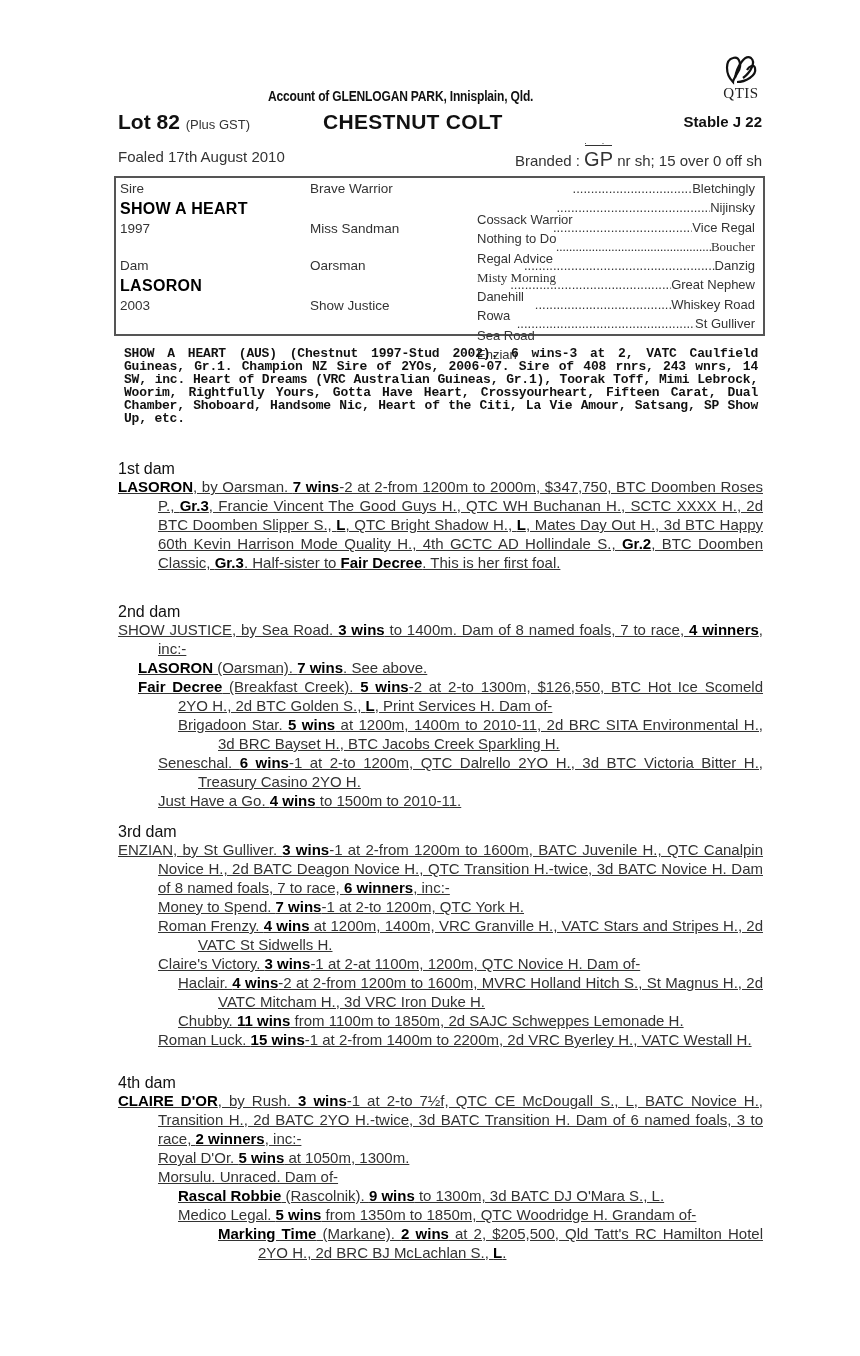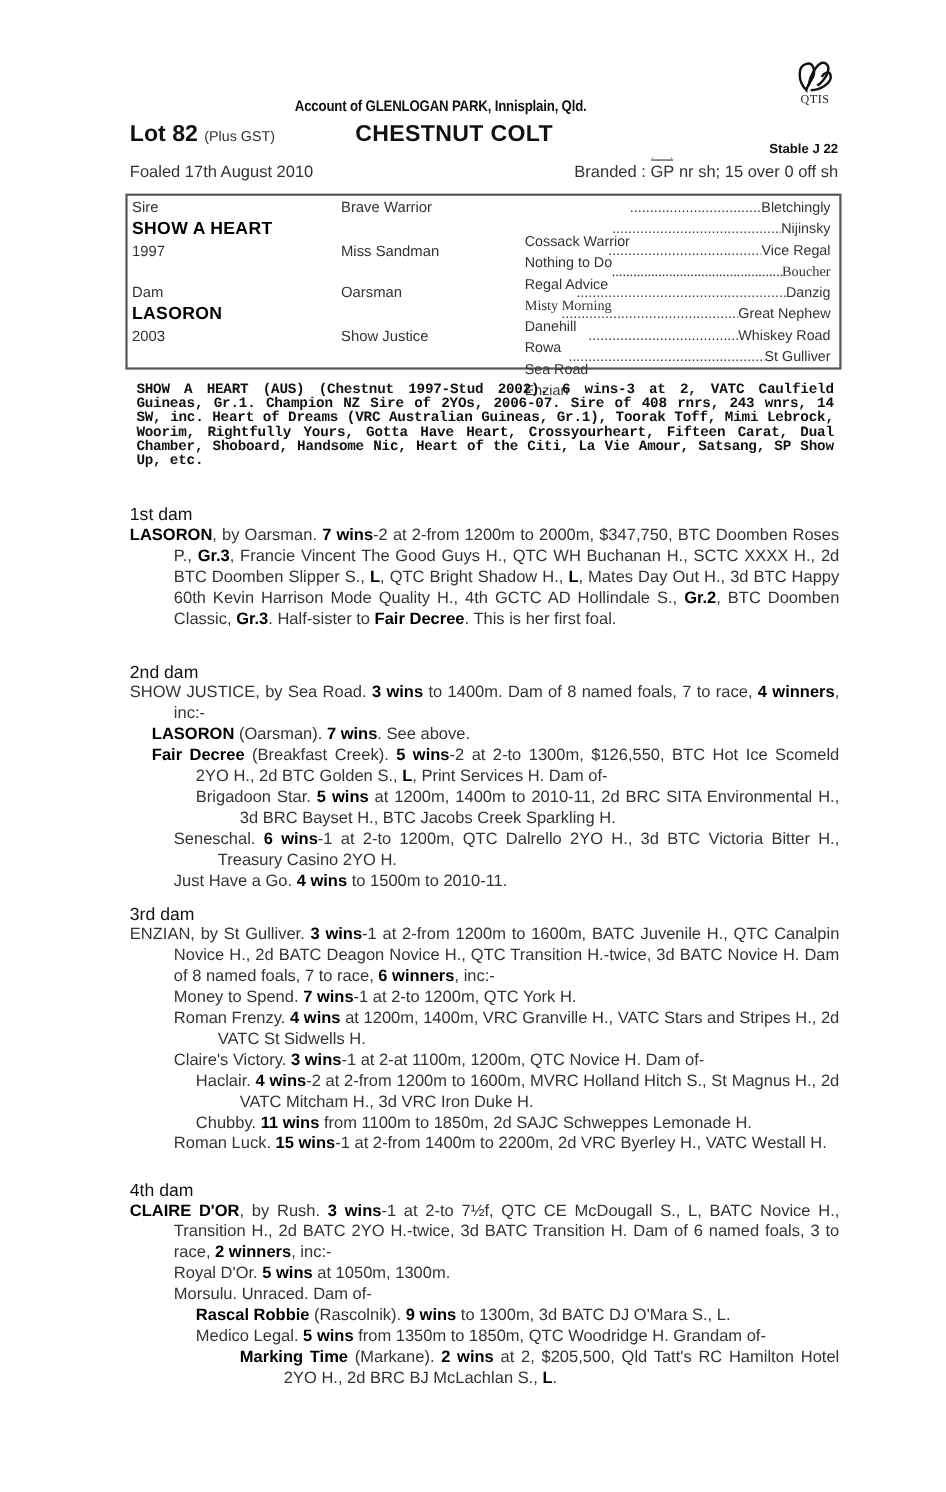--- a/index.html
+++ b/index.html
@@ -1,43 +1,43 @@
 <!DOCTYPE html>
 <html><head>
 <meta charset="utf-8">
 <style>
   html,body{margin:0;padding:0;background:#fff;}
   body{width:860px;height:1356px;position:relative;font-family:"Liberation Sans",sans-serif;color:#111;overflow:hidden;}
   .page{position:absolute;left:118px;top:0;width:645px;}
   .logo{position:absolute;left:598px;top:52px;width:50px;text-align:center;}
   .logo svg{display:block;margin:0 auto;}
-  .logo .qtis{font-family:"Liberation Serif",serif;font-size:11px;letter-spacing:0.5px;color:#222;margin-top:-1px;}
+  .logo .qtis{font-family:"Liberation Serif",serif;font-size:15px;letter-spacing:0.5px;color:#222;margin-top:-1px;}
   .account{position:absolute;left:150px;top:88px;font-size:14px;font-weight:bold;letter-spacing:-0.2px;transform:scaleX(0.86);transform-origin:left;white-space:nowrap;}
   .lotline{position:absolute;left:0;top:110px;width:645px;height:26px;}
   .lot{position:absolute;left:0;top:0;font-size:21px;font-weight:bold;}
   .lot .gst{font-size:13px;font-weight:normal;color:#333;margin-top:32px;}
   .colour{position:absolute;left:205px;top:0;font-size:21px;font-weight:bold;letter-spacing:0.3px;}
-  .stable{position:absolute;right:1px;top:18px;font-size:12px;font-weight:bold;}
+  .stable{position:absolute;right:1px;top:3px;font-size:15px;font-weight:bold;}
   .foaled{position:absolute;left:0;top:148px;font-size:15px;color:#333;}
   .branded{position:absolute;right:1px;top:148px;font-size:15px;color:#333;white-space:nowrap;}
-  .brandmark{display:inline-block;position:relative;font-size:15px;}
+  .brandmark{display:inline-block;position:relative;font-size:20px;}
   .brandmark:before{content:"";position:absolute;left:1px;right:1px;top:-3px;border-top:1px solid #333;}
   .brandmark:after{content:"· ·";position:absolute;left:0;top:-10px;font-size:9px;letter-spacing:6px;}
   .pedigree{position:absolute;left:-4px;top:176px;width:651px;height:160px;border:2px solid #555;box-sizing:border-box;}
   .ped-cell{position:absolute;font-size:13.5px;color:#333;white-space:nowrap;}
   .ped-big{font-size:16px;font-weight:bold;color:#000;letter-spacing:0.3px;}
   .gd{position:absolute;left:361px;width:278px;font-size:13px;color:#333;display:flex;white-space:nowrap;}
   .gd .n{flex:0 0 auto;margin-top:31px;}
   .gd .dots{flex:1 1 auto;overflow:hidden;}
   .gd .dots:after{content:"...................................................................................................";letter-spacing:0;}
   .gd .s{flex:0 0 auto;}
   .sirebio{position:absolute;left:6px;top:347px;width:634px;font-size:13px;font-weight:900;line-height:13px;text-align:justify;letter-spacing:-0.2px;font-family:Liberation Mono, monospace;}
   .section{position:absolute;left:0;width:645px;}
   .sec-h{font-size:16px;font-weight:normal;line-height:17px;}
-  .p{font-size:15px;line-height:19px;color:#333;text-align:justify;}
+  .p{font-size:15px;line-height:19px;color:#333;text-align:justify;text-decoration:underline;}
   .p b{color:#000;}
   .i0{padding-left:40px;text-indent:-40px;}
   .i1{padding-left:60px;text-indent:-40px;}
   .i1b{padding-left:80px;text-indent:-40px;}
   .i2{padding-left:100px;text-indent:-40px;}
   .i3{padding-left:140px;text-indent:-40px;}
 </style>
 </head>
 <body>
 

